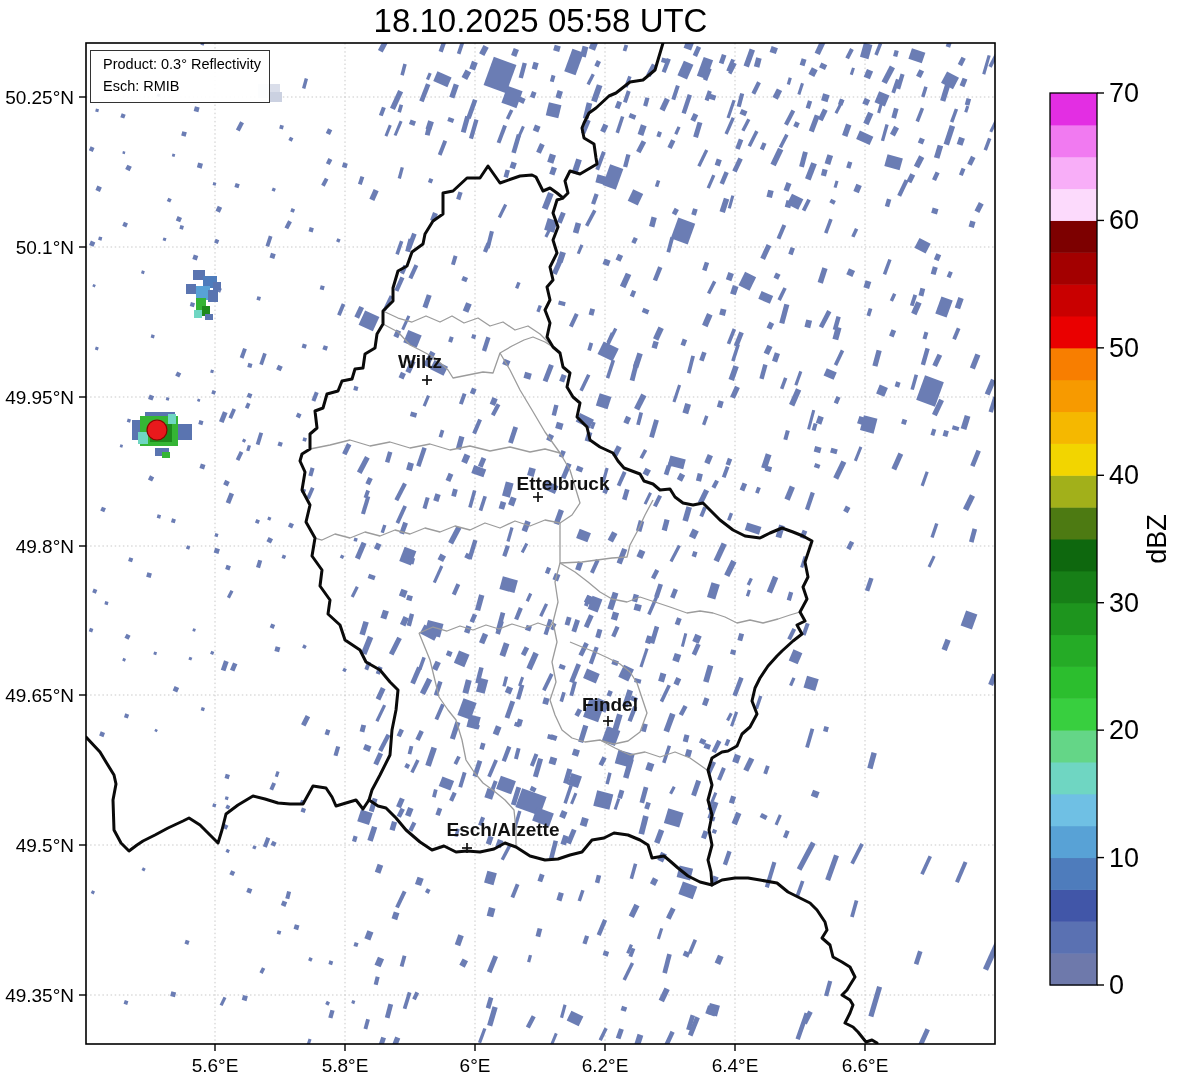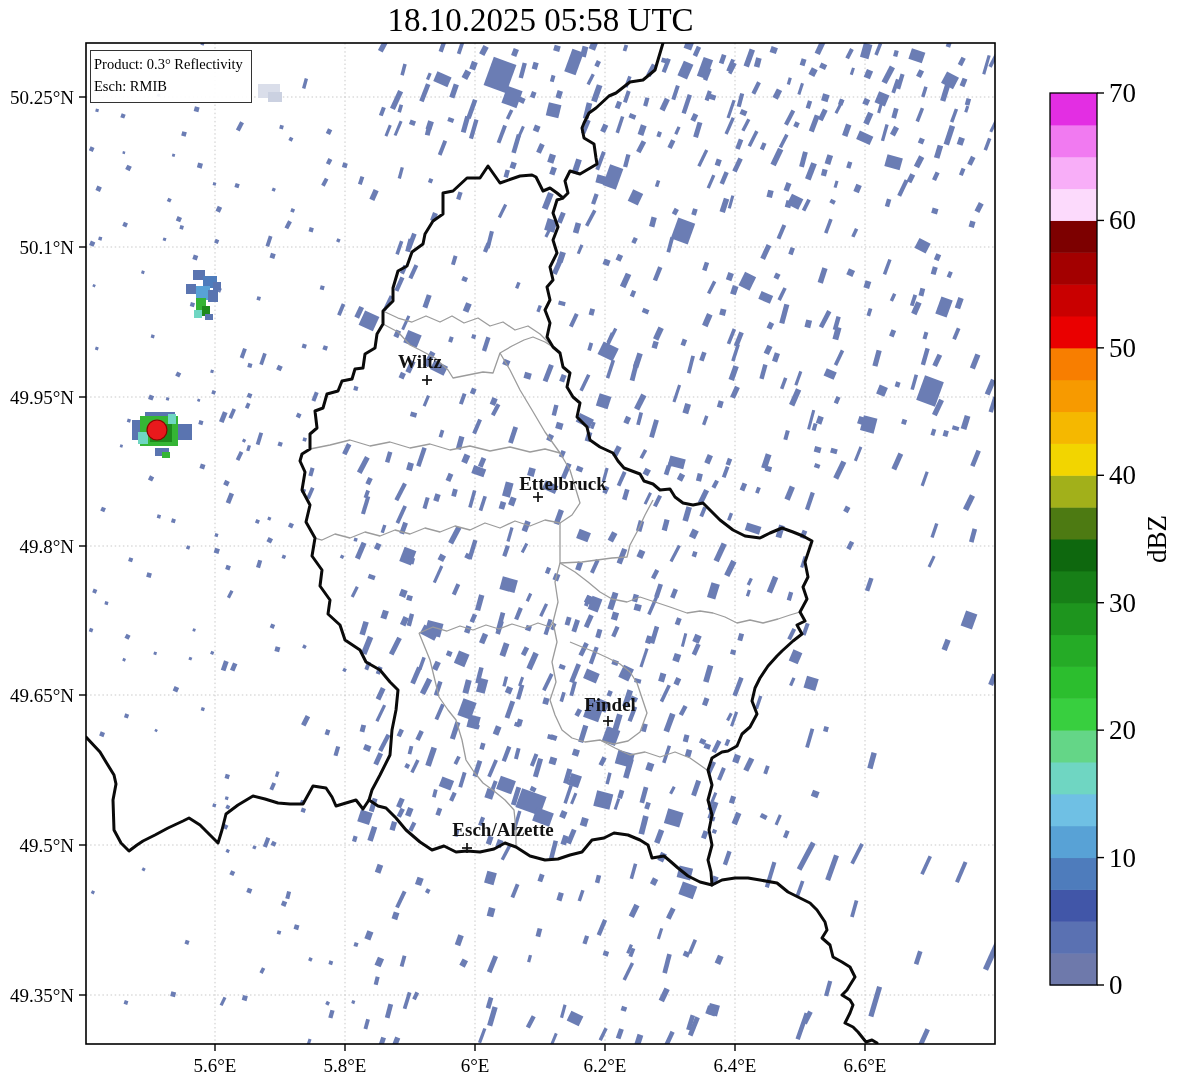--- a/index.html
+++ b/index.html
@@ -1,21 +1,21 @@
 <!DOCTYPE html>
 <html><head>
 <meta charset="utf-8">
 <style>
   html,body{margin:0;padding:0;background:#ffffff;}
   #fig{position:relative;width:1184px;height:1081px;background:#ffffff;overflow:hidden;
-       font-family:Liberation Serif, serif;}
+       font-family:Liberation Sans, sans-serif;}
   #map-title{position:absolute;left:86px;top:2px;width:909px;text-align:center;
        font-size:33px;color:#000;white-space:nowrap;}
   #product-box{position:absolute;left:90px;top:50px;background:rgba(255,255,255,0.92);
-       border:1.4px solid #333;padding:3px 8px 4px 3px;font-size:14.5px;line-height:1.5;
+       border:1.4px solid #333;padding:3px 8px 4px 12px;font-size:14.5px;line-height:1.5;
        color:#000;z-index:5;}
   #map-svg{position:absolute;left:0;top:0;}
   .tick-label{font-size:19px;fill:#000;}
   .cb-label{font-size:27px;fill:#000;}
   .city-text{font-size:19px;font-weight:bold;fill:#111;}
 </style>
 </head>
 <body>
 
 <div id="fig">

